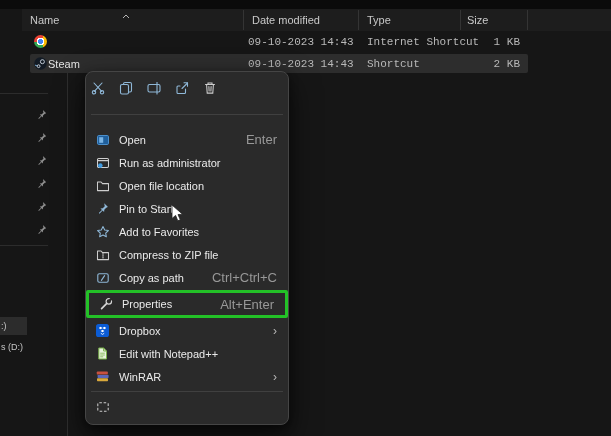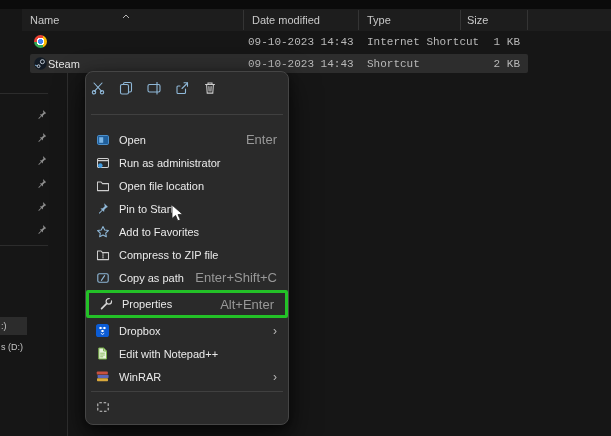--- a/index.html
+++ b/index.html
@@ -231,21 +231,21 @@
         <div class="mi">
           <span class="ic">
             <svg class="steel" width="14" height="14" viewBox="0 0 14 14">
               <g fill="none" stroke="currentColor" stroke-width="1.1" stroke-linecap="round">
                 <rect x="1.8" y="2.8" width="10.4" height="8.4" rx="1.5"></rect>
                 <line x1="8.6" y1="4.6" x2="5.4" y2="9.4"></line>
               </g>
             </svg>
           </span>
           <span class="lbl">Copy as path</span>
-          <span class="sc">Enter+Shift+C</span>
+          <span class="sc">Ctrl+Ctrl+C</span>
         </div>
         <div class="hl" style="border-color: rgb(35, 193, 39);">
           <div class="mi">
             <span class="ic">
               <svg width="14" height="14" viewBox="0 0 14 14">
                 <circle cx="9.8" cy="4.4" r="2.7" fill="none" stroke="#d6d6d6" stroke-width="1.2"></circle>
                 <line x1="9.8" y1="4.4" x2="13" y2="1.2" stroke="#2a2a2a" stroke-width="2.4"></line>
                 <line x1="7.8" y1="6.4" x2="2.6" y2="11.6" stroke="#d6d6d6" stroke-width="1.7" stroke-linecap="round"></line>
               </svg>
             </span>

